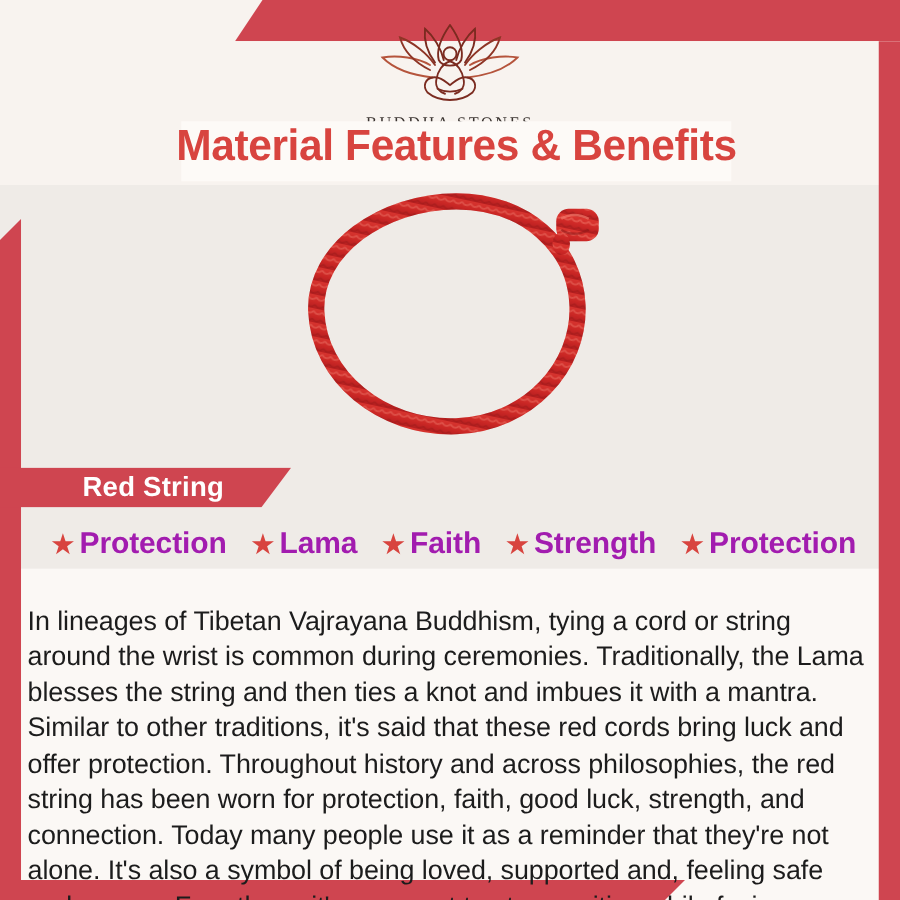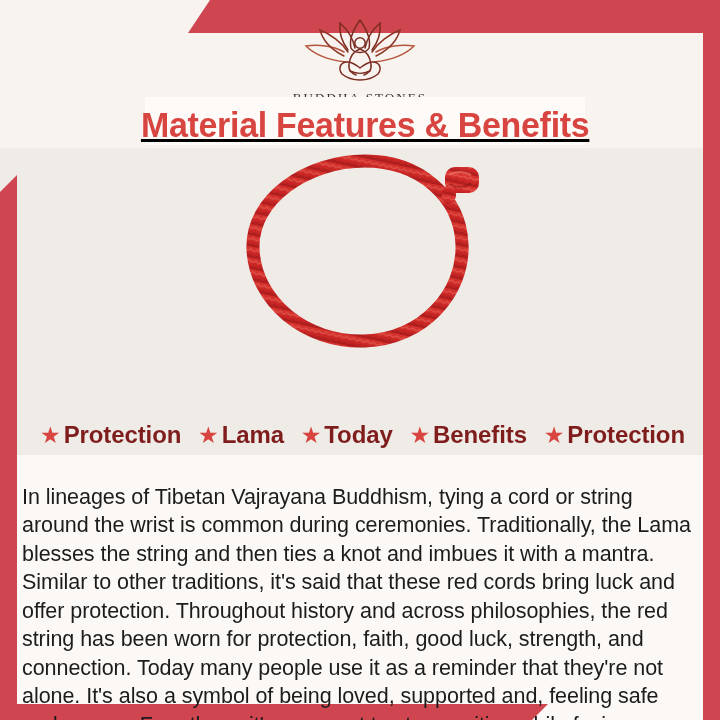--- a/index.html
+++ b/index.html
@@ -86,23 +86,22 @@
     font-weight: 400;
   }
 
   
   .title-plate {
     position: absolute;
     left: 145px; top: 97px;
     width: 440px; height: 48px;
     background: #fdfaf7;
     display: flex;
-    align-items: flex-end;
+    align-items: flex-start;
     justify-content: center;
-    text-decoration: underline;
   }
   .title-text {
     font-family: "Liberation Sans Narrow", "Liberation Sans", sans-serif;
     font-weight: bold;
     font-size: 35px;
     letter-spacing: -0.3px;
     color: #d8443f;
     transform: scaleX(0.97);
     white-space: nowrap;
   }
@@ -154,21 +153,21 @@
   .benefit-star {
     color: #d8443f;
     font-size: 23px;
     line-height: 1;
     margin-right: 3px;
   }
   .benefit-label {
     font-family: "Liberation Sans Narrow", "Liberation Sans", sans-serif;
     font-weight: bold;
     font-size: 24px;
-    color: #7f1d1d;
+    color: #a21caf;
     letter-spacing: -0.1px;
   }
 
   
   .body-copy {
     position: absolute;
     left: 22px; top: 461px;
     width: 678px;
     font-family: "Liberation Sans Narrow", "Liberation Sans", sans-serif;
     font-size: 21.5px;
@@ -259,37 +258,40 @@
         <path d="M-2 13 Q8 19 20 13" stroke="#8e1718" stroke-width="2" fill="none" opacity="0.55"></path>
       </g>
 
       <g transform="translate(234,46)">
         <ellipse cx="0" cy="0" rx="7" ry="9" fill="url(#braid)"></ellipse>
         <ellipse cx="0" cy="0" rx="7" ry="9" fill="#ad1c1e" opacity="0.15"></ellipse>
       </g>
     </svg>
   </div>
 
+  <div class="ribbon">
+    <span class="ribbon-text">Red String</span>
+  </div>
 
   <div class="benefits">
     <div class="benefit">
       <span class="benefit-star">★</span>
       <span class="benefit-label">Protection</span>
     </div>
     <div class="benefit">
       <span class="benefit-star">★</span>
       <span class="benefit-label">Lama</span>
     </div>
     <div class="benefit">
       <span class="benefit-star">★</span>
-      <span class="benefit-label">Today</span>
-    </div>
-    <div class="benefit">
-      <span class="benefit-star">★</span>
-      <span class="benefit-label">Benefits</span>
+      <span class="benefit-label">Faith</span>
+    </div>
+    <div class="benefit">
+      <span class="benefit-star">★</span>
+      <span class="benefit-label">Strength</span>
     </div>
     <div class="benefit">
       <span class="benefit-star">★</span>
       <span class="benefit-label">Protection</span>
     </div>
   </div>
 
   <p class="body-copy">In lineages of Tibetan Vajrayana Buddhism, tying a cord or string around the wrist is common during ceremonies. Traditionally, the Lama blesses the string and then ties a knot and imbues it with a mantra. Similar to other traditions, it's said that these red cords bring luck and offer protection. Throughout history and across philosophies, the red string has been worn for protection, faith, good luck, strength, and connection. Today many people use it as a reminder that they're not alone. It's also a symbol of being loved, supported and, feeling safe and secure. For others, it's a prompt to stay positive while facing any adversity.</p>
 
 </div>

